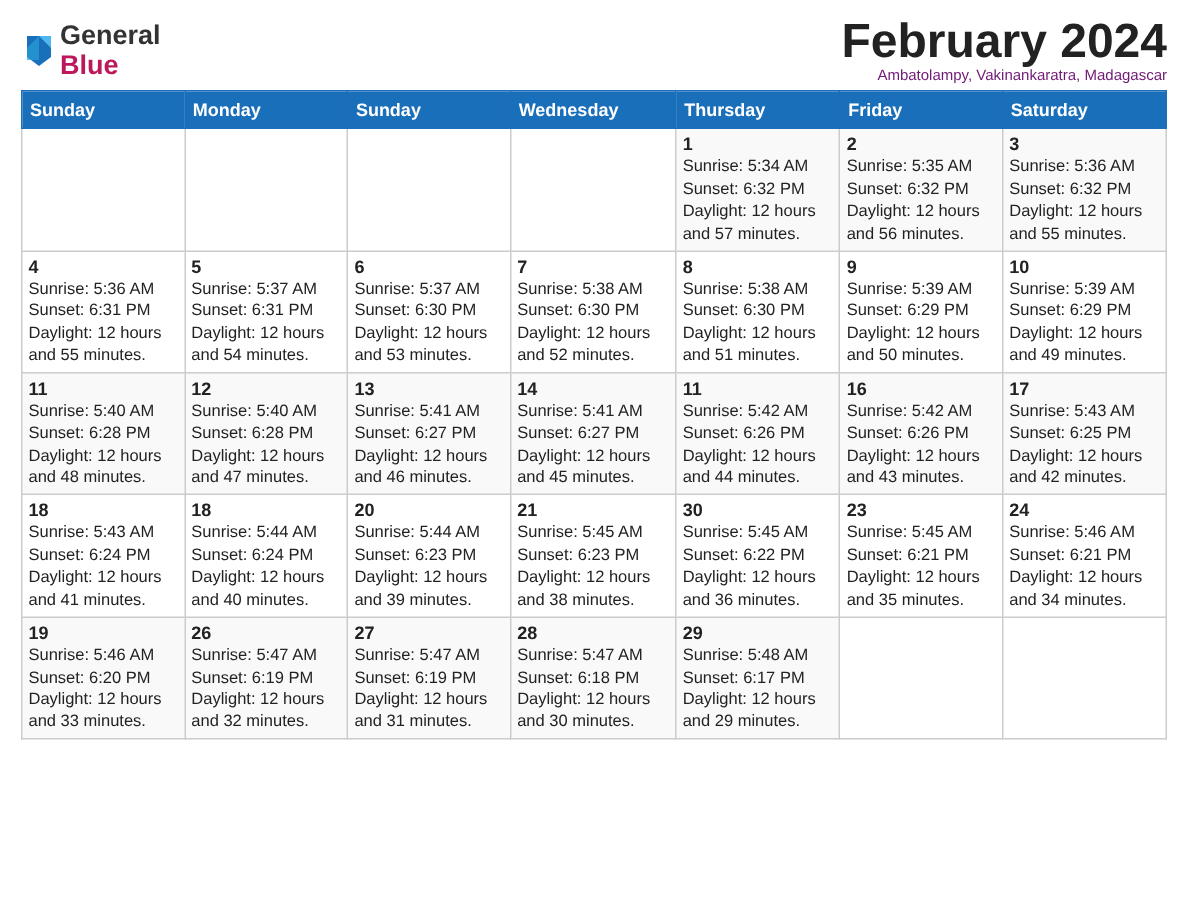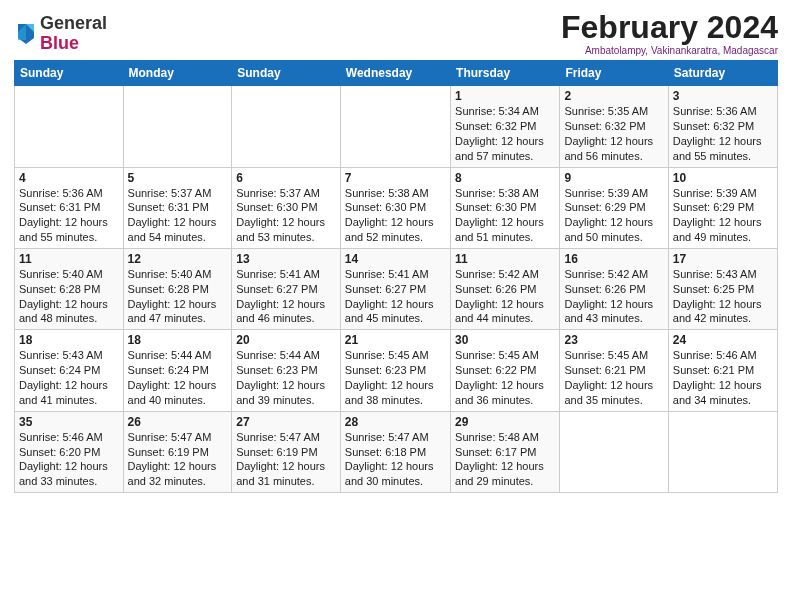--- a/index.html
+++ b/index.html
@@ -235,21 +235,21 @@
             <span class="day-number">23</span>
             <div class="day-info">Sunrise: 5:45 AM<br>Sunset: 6:21 PM<br>Daylight: 12 hours and 35 minutes.</div>
           </td>
           <td>
             <span class="day-number">24</span>
             <div class="day-info">Sunrise: 5:46 AM<br>Sunset: 6:21 PM<br>Daylight: 12 hours and 34 minutes.</div>
           </td>
         </tr>
         <tr>
           <td>
-            <span class="day-number">35</span>
+            <span class="day-number">19</span>
             <div class="day-info">Sunrise: 5:46 AM<br>Sunset: 6:20 PM<br>Daylight: 12 hours and 33 minutes.</div>
           </td>
           <td>
             <span class="day-number">26</span>
             <div class="day-info">Sunrise: 5:47 AM<br>Sunset: 6:19 PM<br>Daylight: 12 hours and 32 minutes.</div>
           </td>
           <td>
             <span class="day-number">27</span>
             <div class="day-info">Sunrise: 5:47 AM<br>Sunset: 6:19 PM<br>Daylight: 12 hours and 31 minutes.</div>
           </td>

